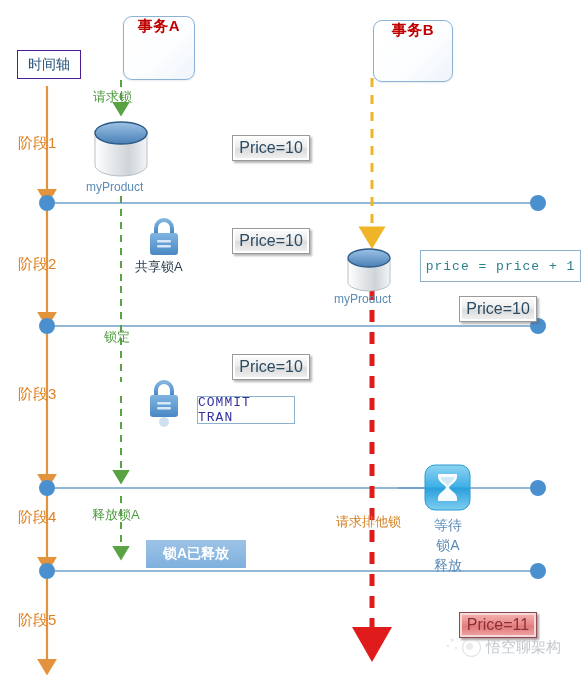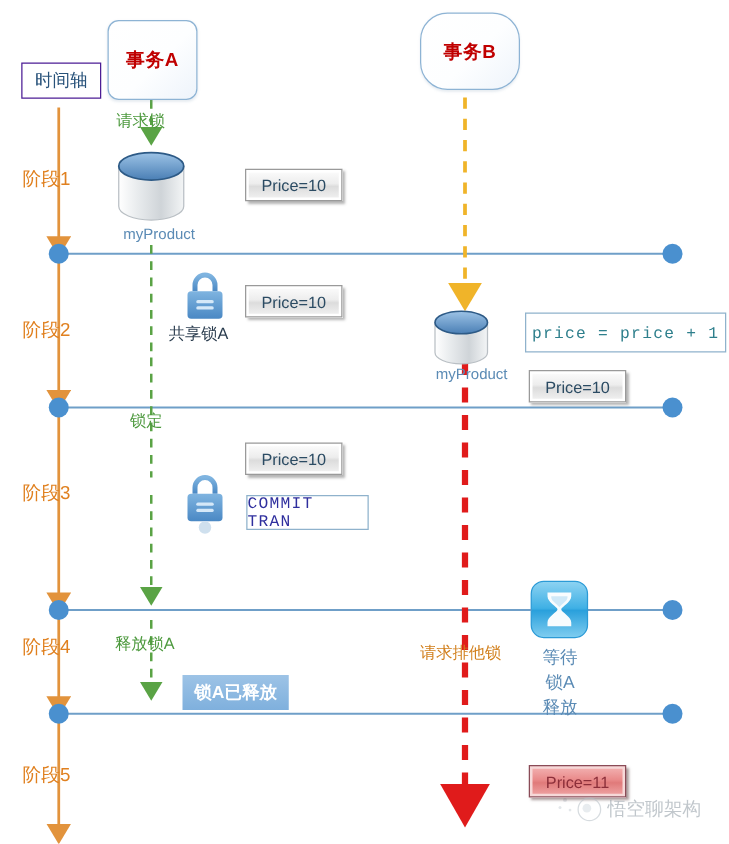--- a/index.html
+++ b/index.html
@@ -7,42 +7,43 @@
     width:583px;height:675px;position:relative;overflow:hidden;
     font-family:"Liberation Sans","DejaVu Sans",sans-serif;
   }
   #stage{position:absolute;left:0;top:0;width:583px;height:675px;}
   .abs{position:absolute;}
 
   
   .txn-box{
     border:1px solid #8db3d4;border-radius:9px;
     background:linear-gradient(135deg,#ffffff 0%,#fdfeff 55%,#eef4fb 100%);
-    display:flex;align-items:center;justify-content:center;
+    display:flex;align-items:flex-start;justify-content:center;
     box-shadow:0 1px 2px rgba(120,150,180,.18);
+    margin-left:37px;
   }
   .txn-label{color:#c00000;font-weight:bold;font-size:15px;letter-spacing:.5px;}
 
   
   .axis-chip{
     border:1px solid #4c1d95;background:#ffffff;
     display:flex;align-items:center;justify-content:center;
     color:#28527a;font-size:14px;
   }
 
   
   .phase{color:#e0801f;font-size:15px;white-space:nowrap;}
 
   
   .price-chip{
     display:flex;align-items:center;justify-content:center;
     border:1px solid #9a9a9a;
     background:linear-gradient(180deg,#fdfdfd 0%,#ededed 45%,#dcdcdc 55%,#f3f3f3 100%);
     box-shadow:inset 0 0 0 2px #ffffff, 2px 2px 2px rgba(90,90,90,.45);
-    color:#2b4b63;font-size:13px;
+    color:#2b4b63;font-size:16px;margin-left:36px;
   }
   .price-chip.hot{
     border:1px solid #8a4b57;
     background:linear-gradient(180deg,#f3b4b4 0%,#e98a8a 45%,#e07a7a 55%,#f0a6a6 100%);
     box-shadow:inset 0 0 0 2px #f6d8d8, 2px 2px 2px rgba(90,60,60,.5);
     color:#8c2f3a;
     text-align:right;
   }
 
   
@@ -56,21 +57,21 @@
   .code-expr{color:#2e7f8c;}
 
   
   .callout{
     display:flex;align-items:center;justify-content:center;
     background:linear-gradient(180deg,#9dc3e6 0%,#7fb0dd 100%);
     color:#ffffff;font-size:14px;font-weight:bold;
   }
 
   
-  .cap-db{color:#5b8bb5;font-size:12px;text-align:right;white-space:nowrap;}
+  .cap-db{color:#5b8bb5;font-size:12px;text-align:left;white-space:nowrap;}
   .cap-green{color:#4e9a3f;font-size:13px;white-space:nowrap;text-align:right;}
   .cap-dark{color:#2b3d4f;font-size:13px;white-space:nowrap;}
   .cap-orange{color:#d2801e;font-size:13px;white-space:nowrap;}
   .cap-wait{color:#5b8bb5;font-size:14px;text-align:center;line-height:20px;}
 
   
   .watermark{
     display:flex;align-items:center;gap:5px;
     opacity:.55;color:#8f9aa3;font-size:15px;white-space:nowrap;
   }
@@ -212,21 +213,21 @@
   </svg>
 
   <div class="abs axis-chip" style="left:17px;top:50px;width:62px;height:27px;">
     <span>时间轴</span>
   </div>
 
   <div class="abs txn-box" style="left:86px;top:16px;width:70px;height:62px;">
     <span class="txn-label">事务A</span>
   </div>
 
-  <div class="abs txn-box" style="left:336px;top:10px;width:78px;height:60px;border-radius:22px;">
+  <div class="abs txn-box" style="left:336px;top:20px;width:78px;height:60px;">
     <span class="txn-label">事务B</span>
   </div>
 
   <div class="abs phase" style="left:18px;top:134px;">阶段1</div>
   <div class="abs phase" style="left:18px;top:255px;">阶段2</div>
   <div class="abs phase" style="left:18px;top:385px;">阶段3</div>
   <div class="abs phase" style="left:18px;top:508px;">阶段4</div>
   <div class="abs phase" style="left:18px;top:611px;">阶段5</div>
 
   <div class="abs cap-green" style="left:93px;top:88px;">请求锁</div>
@@ -255,21 +256,21 @@
     <span>Price=11</span>
   </div>
 
   <div class="abs code-box code-expr" style="left:420px;top:250px;width:159px;height:30px;">
     <span>price = price + 1</span>
   </div>
   <div class="abs code-box code-commit" style="left:197px;top:396px;width:96px;height:26px;">
     <span>COMMIT TRAN</span>
   </div>
 
-  <div class="abs callout" style="left:146px;top:540px;width:85px;height:28px;">
+  <div class="abs callout" style="left:146px;top:540px;width:100px;height:28px;">
     <span>锁A已释放</span>
   </div>
 
   <div class="abs watermark" style="left:462px;top:638px;">
     <span class="wm-ring"></span>
     <span>悟空聊架构</span>
   </div>
 
   <div class="abs cap-wait" style="left:410px;top:515px;width:76px;">
     <div>等待</div>

